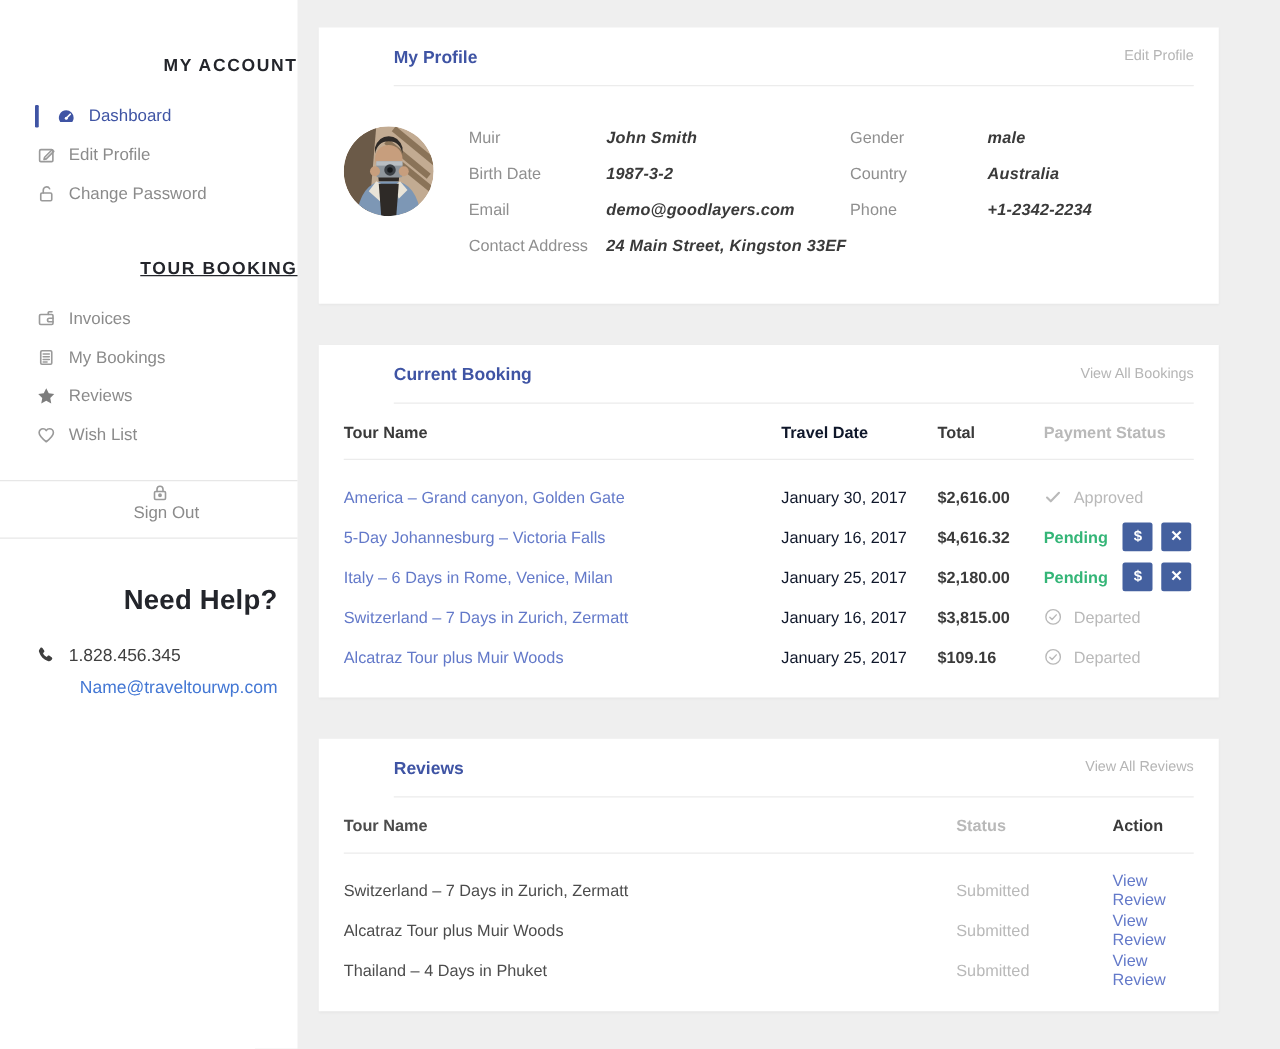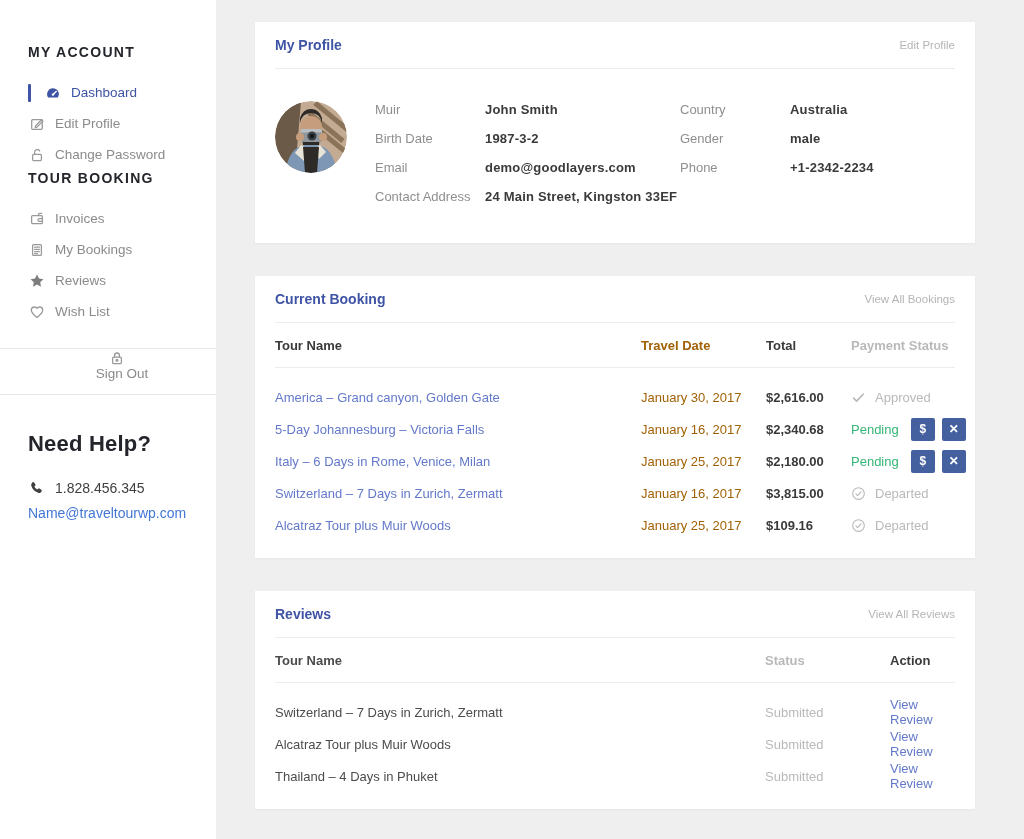--- a/index.html
+++ b/index.html
@@ -10,29 +10,30 @@
   *{box-sizing:border-box; margin:0; padding:0;}
   html,body{width:1024px; height:839px;}
   body{
     font-family:"Liberation Sans", sans-serif;
     background:var(--pagebg);
     position:relative; overflow:hidden;
     color:var(--dark);
   }
   
   .sidebar{
-    position:absolute; left:0; top:0; width:216px; height:839px;
+    position:absolute; left:0; top:0; width:238px; height:839px;
     background:var(--cardbg);
+    text-align:right;
   }
   .side-title{
     margin:0 0 0 28px; font-size:14px; font-weight:700; color:#23252b;
     letter-spacing:1.3px; text-transform:uppercase;
   }
   .side-title.first{margin-top:44px;}
-  .side-title.second{}
+  .side-title.second{margin-top:36px;text-decoration:underline;}
   .menu{list-style:none; margin-top:17px;}
   .menu-item{
     height:31px; display:flex; align-items:center; padding-left:28px;
     font-size:13.5px; color:var(--gray); cursor:pointer;
   }
   .menu-item .active-bar{display:none;}
   .menu-item.active{color:var(--accent);}
   .menu-item.active .active-bar{
     display:block; width:3px; height:18px; background:var(--accent);
     margin-right:13px; border-radius:1px;
@@ -52,45 +53,46 @@
   .help-email{display:inline-block; margin-top:9px; font-size:14px; color:var(--bright-blue); text-decoration:none; cursor:pointer;}
   
   .main{position:absolute; left:255px; top:22px; width:720px;}
   .card{
     background:var(--cardbg); margin-bottom:33px; padding:0 20px;
     box-shadow:0 1px 2px rgba(0,0,0,.04);
   }
   .card-header{
     height:47px; display:flex; align-items:center; justify-content:space-between;
     border-bottom:1px solid var(--divider);
+    margin-left:40px;
   }
   .card-title{font-size:14px; font-weight:700; color:var(--accent);}
   .card-action{font-size:11.5px; color:var(--lightgray); text-decoration:none; cursor:pointer;}
   
   .profile-body{display:flex; padding:26px 0 32px;}
   .avatar{width:72px; height:72px; border-radius:50%; overflow:hidden; flex:0 0 72px; margin-top:6px;}
   .avatar svg{display:block;}
   .fields-col{font-size:13px;}
   .fields-col.left{margin-left:28px; width:305px;}
   .fields-col.right{flex:1;}
   .field-row{display:flex; line-height:29px;}
   .field-label{width:110px; color:#8f8f8f; flex:0 0 110px;}
-  .field-value{font-weight:700; color:var(--dark); letter-spacing:.2px;}
+  .field-value{font-weight:700; color:var(--dark); letter-spacing:.2px;font-style:italic;}
   
   .t-head{display:flex; align-items:center; padding:15px 0 14px; border-bottom:1px solid var(--divider); font-size:13px; font-weight:700; color:var(--dark);}
   .t-rows{padding:13px 0 17px;}
   .t-row{display:flex; align-items:center; height:32px; font-size:13px;}
   .c-tour{width:350px; flex:0 0 350px;}
-  .c-date{width:125px; flex:0 0 125px; color:#a16207;margin-left:16px;}
+  .c-date{width:125px; flex:0 0 125px; color:#0f172a;}
   .c-total{width:85px; flex:0 0 85px; font-weight:700; color:var(--dark);}
   .c-status{flex:1; display:flex; align-items:center; gap:9px; color:#b9b9b9;}
   .tour-link{color:var(--link); text-decoration:none; cursor:pointer;margin-top:14px;}
   .status-icon{display:flex; align-items:center; color:#b9b9b9;}
   .status-icon svg{width:15px; height:15px;}
-  .status-text.pending{color:var(--green);}
+  .status-text.pending{color:var(--green);font-weight:bold;}
   .pay-actions{display:flex; gap:7px; margin-left:3px;}
   .sq-btn{
     width:24px; height:23px; border:none; border-radius:2px; background:var(--btn);
     color:#fff; font-size:12px; font-weight:700; cursor:pointer; font-family:inherit;
     display:flex; align-items:center; justify-content:center;
   }
   
   .c-tour2{width:490px; flex:0 0 490px; color:#4c4c4c;}
   .c-status2{width:125px; flex:0 0 125px; color:#b9b9b9;}
   .c-action{flex:1;}
@@ -263,26 +265,26 @@
     <span class="field-label">Email</span>
     <span class="field-value">demo@goodlayers.com</span>
   </div>
           <div class="field-row">
     <span class="field-label">Contact Address</span>
     <span class="field-value">24 Main Street, Kingston 33EF</span>
   </div>
         </div>
       <div class="fields-col right" id="fields-right">
           <div class="field-row">
+    <span class="field-label">Gender</span>
+    <span class="field-value">male</span>
+  </div>
+          <div class="field-row">
     <span class="field-label">Country</span>
     <span class="field-value">Australia</span>
-  </div>
-          <div class="field-row">
-    <span class="field-label">Gender</span>
-    <span class="field-value">male</span>
   </div>
           <div class="field-row">
     <span class="field-label">Phone</span>
     <span class="field-value">+1-2342-2234</span>
   </div>
         </div>
     </div>
   </section>
 
   <section class="card">
@@ -307,21 +309,21 @@
                 <path d="M2.8 8.6l3.2 3.2 7-7.3"></path>
               </svg>
             </span>
       <span class="status-text">Approved</span>
 
     </span>
   </div>
         <div class="t-row">
     <span class="c-tour"><a class="tour-link">5-Day Johannesburg – Victoria Falls</a></span>
     <span class="c-date">January 16, 2017</span>
-    <span class="c-total">$2,340.68</span>
+    <span class="c-total">$4,616.32</span>
     <span class="c-status">
 
       <span class="status-text pending">Pending</span>
       <span class="pay-actions">
         <button class="sq-btn">$</button>
         <button class="sq-btn">✕</button>
       </span>
     </span>
   </div>
         <div class="t-row">

